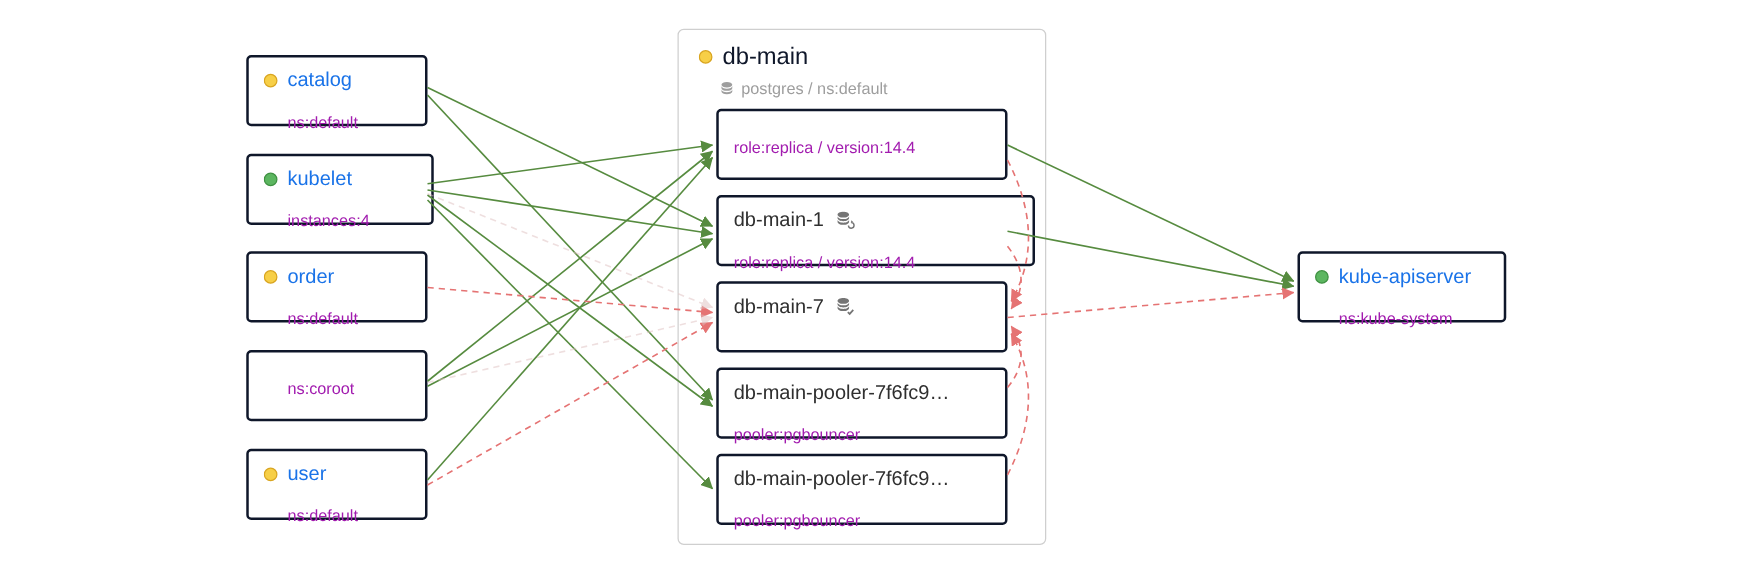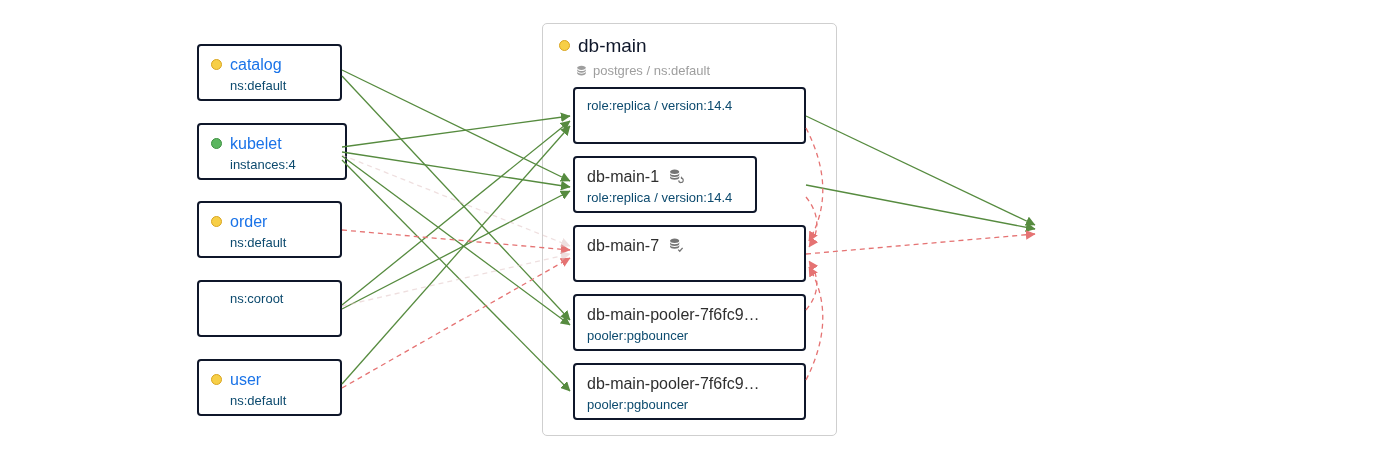--- a/index.html
+++ b/index.html
@@ -15,21 +15,21 @@
 
   
   .node{position:absolute;box-sizing:border-box;height:57px;background:#fff;border:2px solid #0f172a;
         border-radius:4px;padding:7px 12px 8px 12px;z-index:2;}
   .title-row{display:flex;align-items:center;gap:8px;height:23px;white-space:nowrap;overflow:hidden;}
   .dot{width:11px;height:11px;border-radius:50%;flex:0 0 auto;display:inline-block;box-sizing:border-box;}
   .dot-yellow{background:#f7cf47;border:1px solid #d9a520;}
   .dot-green{background:#5cb660;border:1px solid #3f9142;}
   .app-name{font-size:16px;color:#1a73e8;text-decoration:none;cursor:pointer;}
   .inst-name{font-size:16px;color:#2f2f2f;}
-  .subtitle{font-size:13px;color:#0c4a6e;margin-top:2px;white-space:nowrap;overflow:hidden;}
+  .subtitle{font-size:13px;color:#a21caf;margin-top:14px;white-space:nowrap;overflow:hidden;}
   .app .subtitle{margin-left:19px;}
   .inst-icon{width:15px;height:15px;flex:0 0 auto;margin-left:2px;}
 
   
   .group{position:absolute;box-sizing:border-box;background:#fff;border:1px solid #cfcfcf;border-radius:5px;
          padding:10px 16px;z-index:1;}
   .group-title{font-size:19px;color:#0f172a;}
   .group-subtitle{display:flex;align-items:center;gap:5px;font-size:13px;color:#9e9e9e;
                   margin:6px 0 0 16px;white-space:nowrap;}
   .db-icon-sm{width:13px;height:13px;flex:0 0 auto;}
@@ -121,21 +121,21 @@
         <path fill="#9e9e9e" d="M12,3C7.58,3 4,4.79 4,7C4,9.21 7.58,11 12,11C16.42,11 20,9.21 20,7C20,4.79 16.42,3 12,3M4,9V12C4,14.21 7.58,16 12,16C16.42,16 20,14.21 20,12V9C20,11.21 16.42,13 12,13C7.58,13 4,11.21 4,9M4,14V17C4,19.21 7.58,21 12,21C16.42,21 20,19.21 20,17V14C20,16.21 16.42,18 12,18C7.58,18 4,16.21 4,14Z"></path>
       </svg>
       <span>postgres / ns:default</span>
     </div>
   </div>
 
   <div class="node inst" style="left:573px;top:87px;width:233px">
     <div class="subtitle">role:replica / version:14.4</div>
   </div>
 
-  <div class="node inst" style="left:573px;top:156px;width:184px">
+  <div class="node inst" style="left:573px;top:156px;width:255px">
     <div class="title-row">
       <span class="inst-name">db-main-1</span>
       <svg class="inst-icon" viewBox="0 0 24 24">
         <path fill="#757575" transform="translate(-2,-2) scale(0.92)" d="M12,3C7.58,3 4,4.79 4,7C4,9.21 7.58,11 12,11C16.42,11 20,9.21 20,7C20,4.79 16.42,3 12,3M4,9V12C4,14.21 7.58,16 12,16C16.42,16 20,14.21 20,12V9C20,11.21 16.42,13 12,13C7.58,13 4,11.21 4,9M4,14V17C4,19.21 7.58,21 12,21C16.42,21 20,19.21 20,17V14C20,16.21 16.42,18 12,18C7.58,18 4,16.21 4,14Z"></path>
         <path fill="none" stroke="#757575" stroke-width="1.8" d="M15.6,18.2 a3.6,3.6 0 1 0 3.6,-3.7"></path>
         <path fill="#757575" d="M19.5,11.6 L21.6,13.9 L18.6,14.7 Z"></path>
       </svg>
     </div>
     <div class="subtitle">role:replica / version:14.4</div>
   </div>
@@ -157,14 +157,21 @@
     <div class="subtitle">pooler:pgbouncer</div>
   </div>
 
   <div class="node inst" style="left:573px;top:363px;width:233px">
     <div class="title-row">
       <span class="inst-name">db-main-pooler-7f6fc9…</span>
     </div>
     <div class="subtitle">pooler:pgbouncer</div>
   </div>
 
+  <div class="node app" style="left:1038px;top:201px;width:167px">
+    <div class="title-row">
+      <span class="dot dot-green"></span>
+      <a class="app-name">kube-apiserver</a>
+    </div>
+    <div class="subtitle">ns:kube-system</div>
+  </div>
 
 </div>
 
 </body></html>

